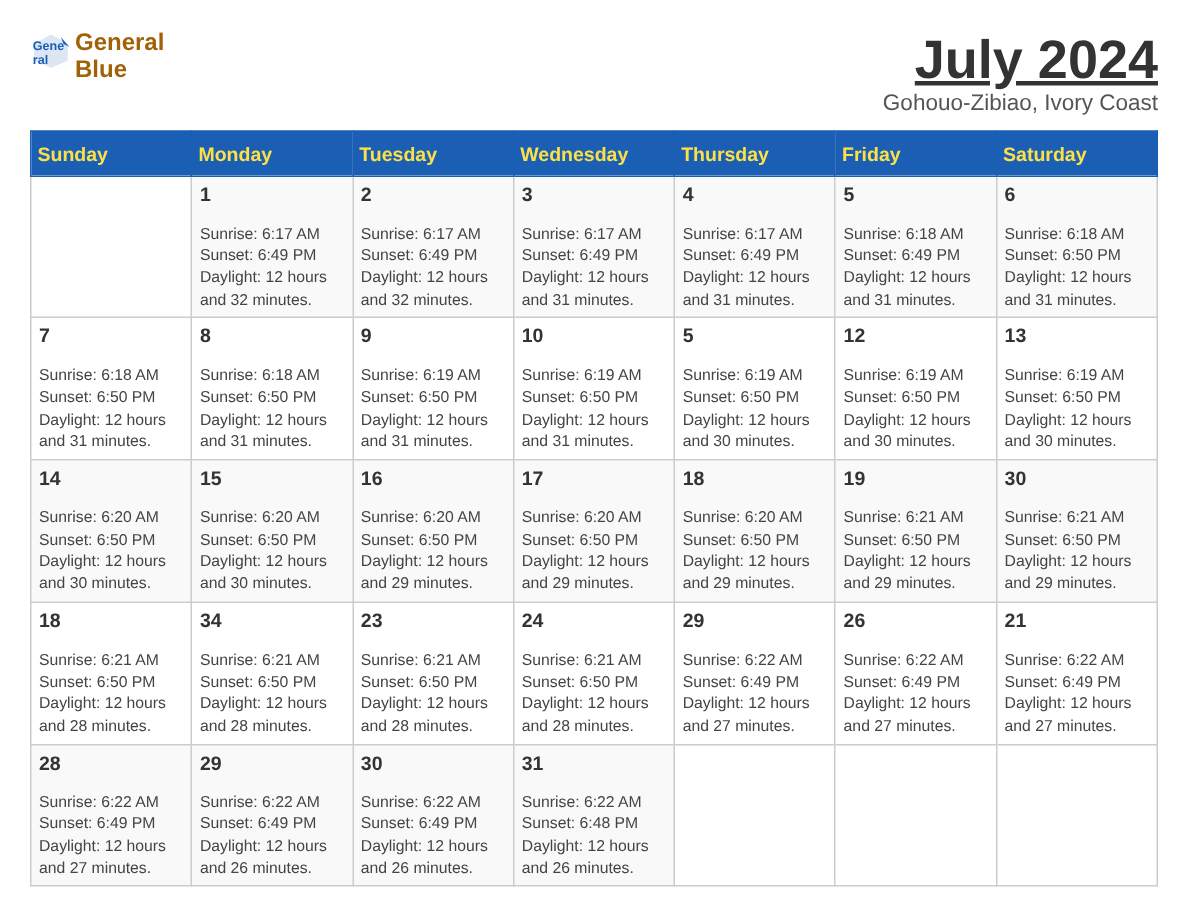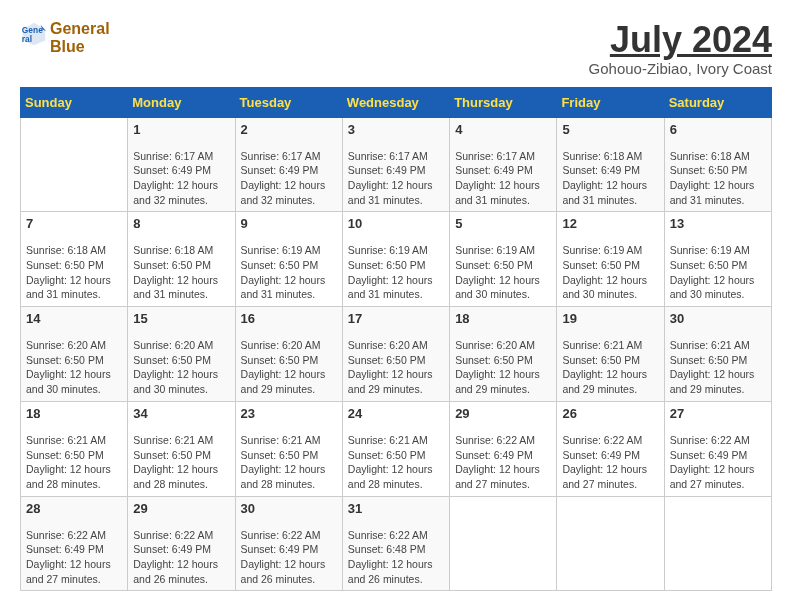--- a/index.html
+++ b/index.html
@@ -303,21 +303,21 @@
 and 27 minutes.</div>
         </td>
         <td>
           <span class="day-number">26</span>
           <div class="day-info" style="white-space: pre-line;">Sunrise: 6:22 AM
 Sunset: 6:49 PM
 Daylight: 12 hours
 and 27 minutes.</div>
         </td>
         <td>
-          <span class="day-number">27</span>
+          <span class="day-number">21</span>
           <div class="day-info" style="white-space: pre-line;">Sunrise: 6:22 AM
 Sunset: 6:49 PM
 Daylight: 12 hours
 and 27 minutes.</div>
         </td>
       </tr>
       <tr>
         <td>
           <span class="day-number">28</span>
           <div class="day-info" style="white-space: pre-line;">Sunrise: 6:22 AM

